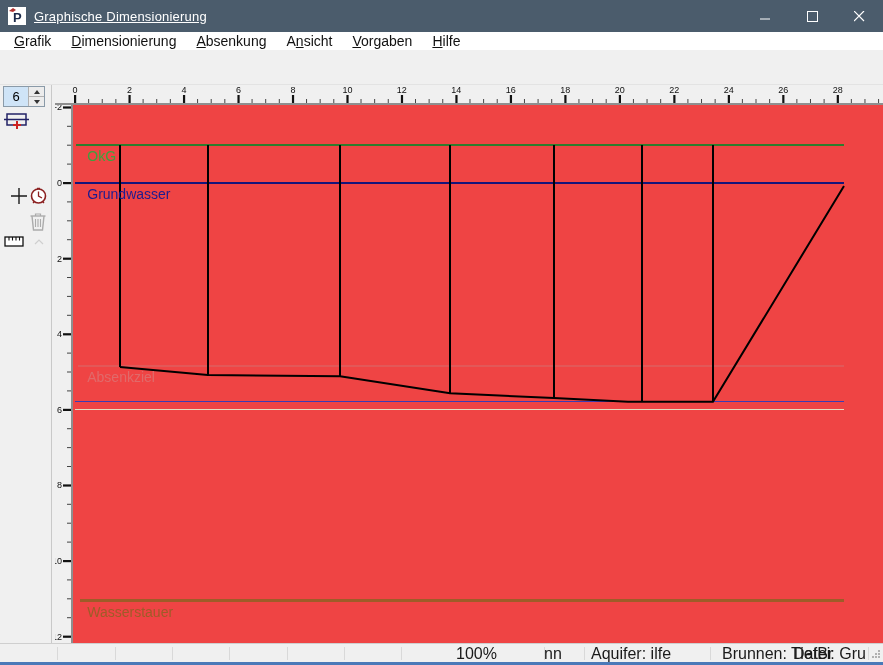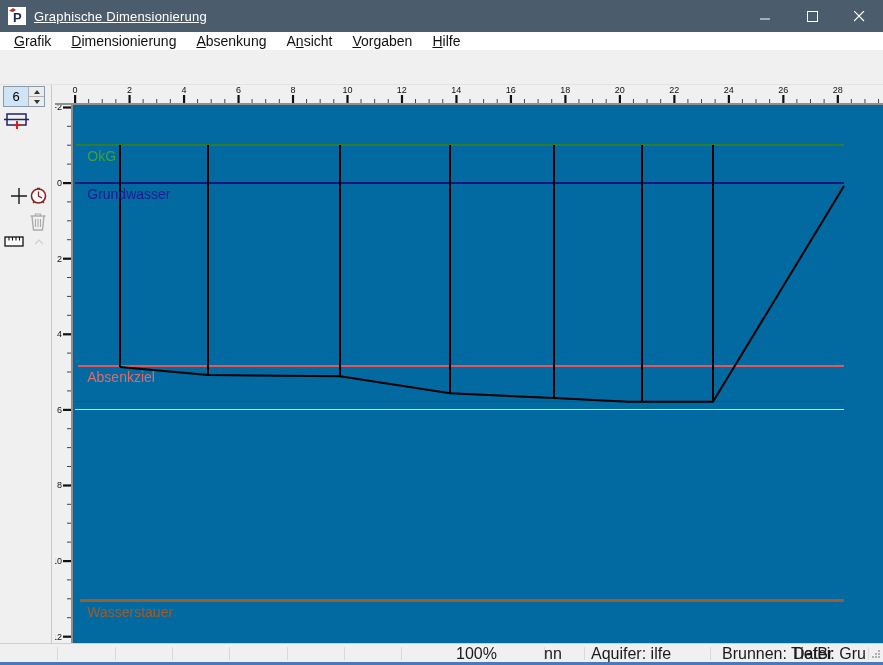--- a/index.html
+++ b/index.html
@@ -37,21 +37,21 @@
               display:flex;align-items:center;justify-content:center;}
   .spin-btns{flex:1;display:flex;flex-direction:column;border-left:1px solid #b0b0b0;}
   .spin-up,.spin-down{flex:1;display:flex;align-items:center;justify-content:center;background:#ececec;}
   .spin-up{border-bottom:1px solid #b0b0b0;}
   .tri-up{width:0;height:0;border-left:3.5px solid transparent;border-right:3.5px solid transparent;border-bottom:4px solid #333;}
   .tri-down{width:0;height:0;border-left:3.5px solid transparent;border-right:3.5px solid transparent;border-top:4px solid #333;}
   .side-item{position:absolute;}
   
   .h-ruler{position:absolute;left:55px;top:85px;width:828px;height:20px;background:#f0f0f0;}
   .v-ruler{position:absolute;left:55px;top:105px;width:18px;height:538px;background:#f0f0f0;}
-  .canvas{position:absolute;left:73px;top:105px;width:810px;height:538px;background:#0369a1;}
+  .canvas{position:absolute;left:73px;top:105px;width:810px;height:538px;background:#ef4444;}
   svg text{font-family:"Liberation Sans",sans-serif;}
   
   .statusbar{position:absolute;left:0;top:643px;width:883px;height:19px;background:#f0f0f0;
              border-top:1px solid #cfcfcf;box-sizing:border-box;font-size:16px;color:#1a1a1a;}
   .status-sep{position:absolute;top:3px;width:1px;height:13px;background:#d9d9d9;}
   .status-text{position:absolute;top:2px;line-height:15px;white-space:nowrap;}
   .bottom-edge{position:absolute;left:0;top:662px;width:883px;height:3px;background:#4a79b8;}
   .grip{position:absolute;right:2px;top:5px;}
 </style>
 </head>

